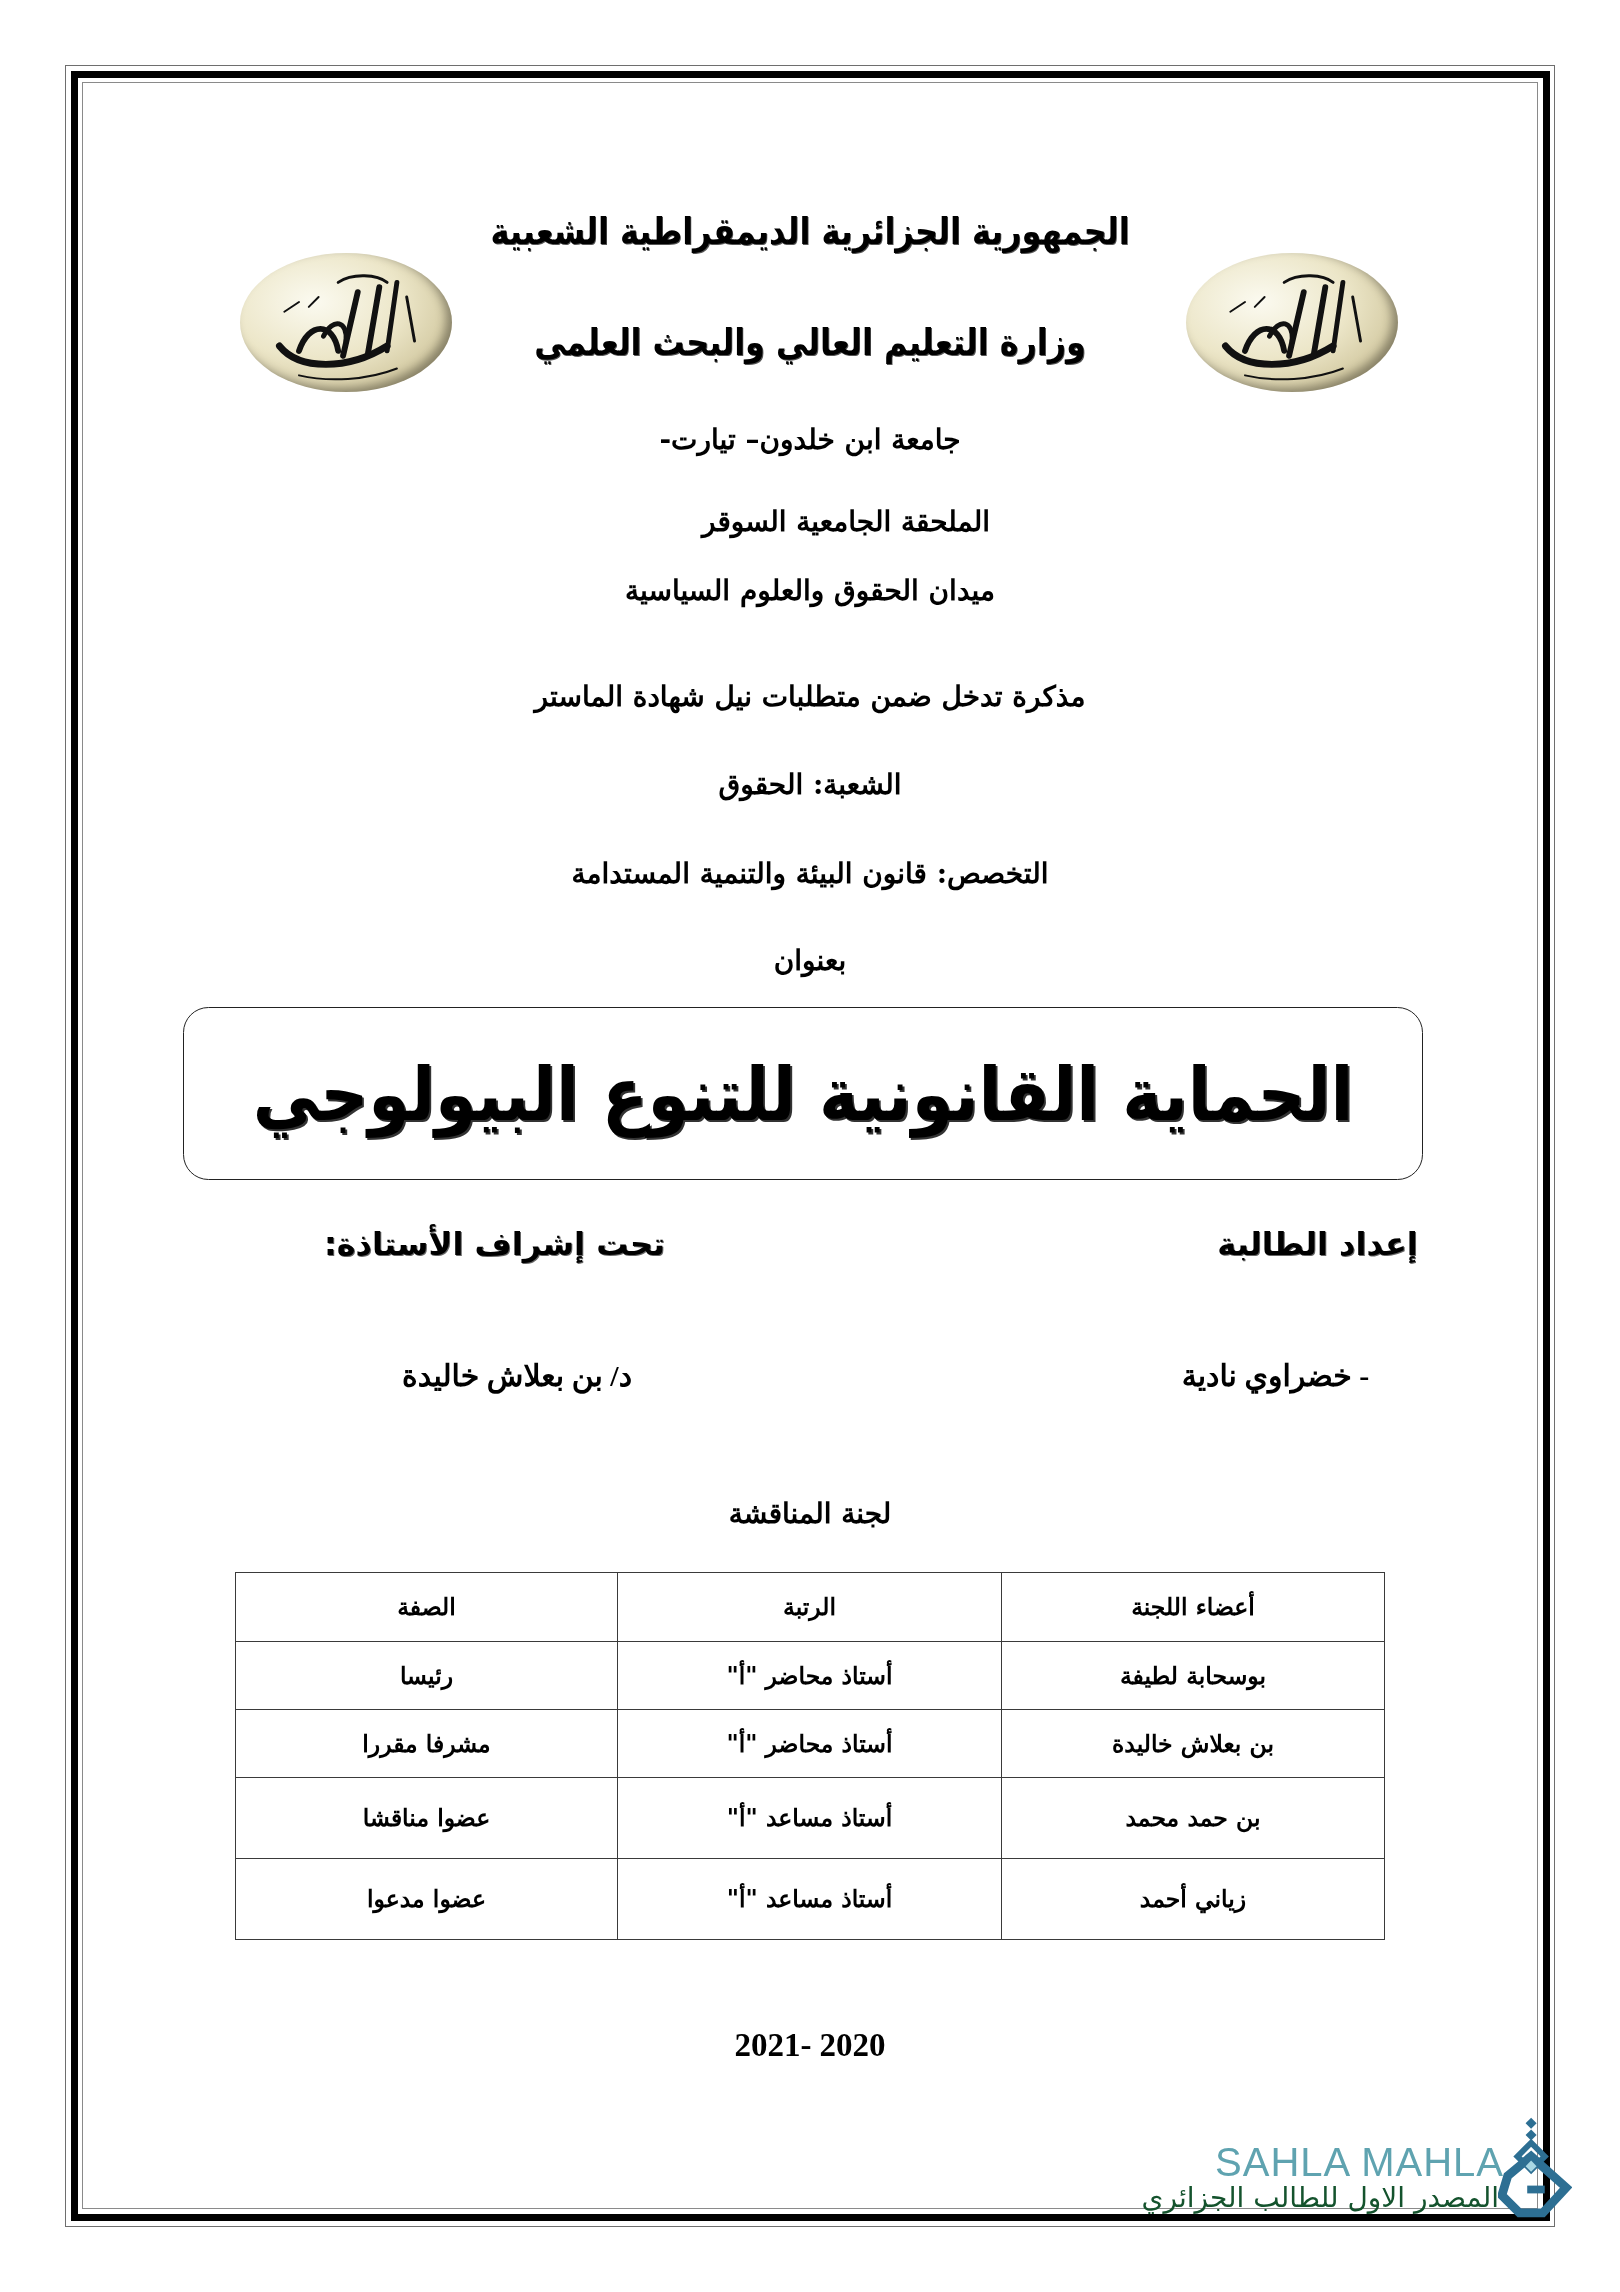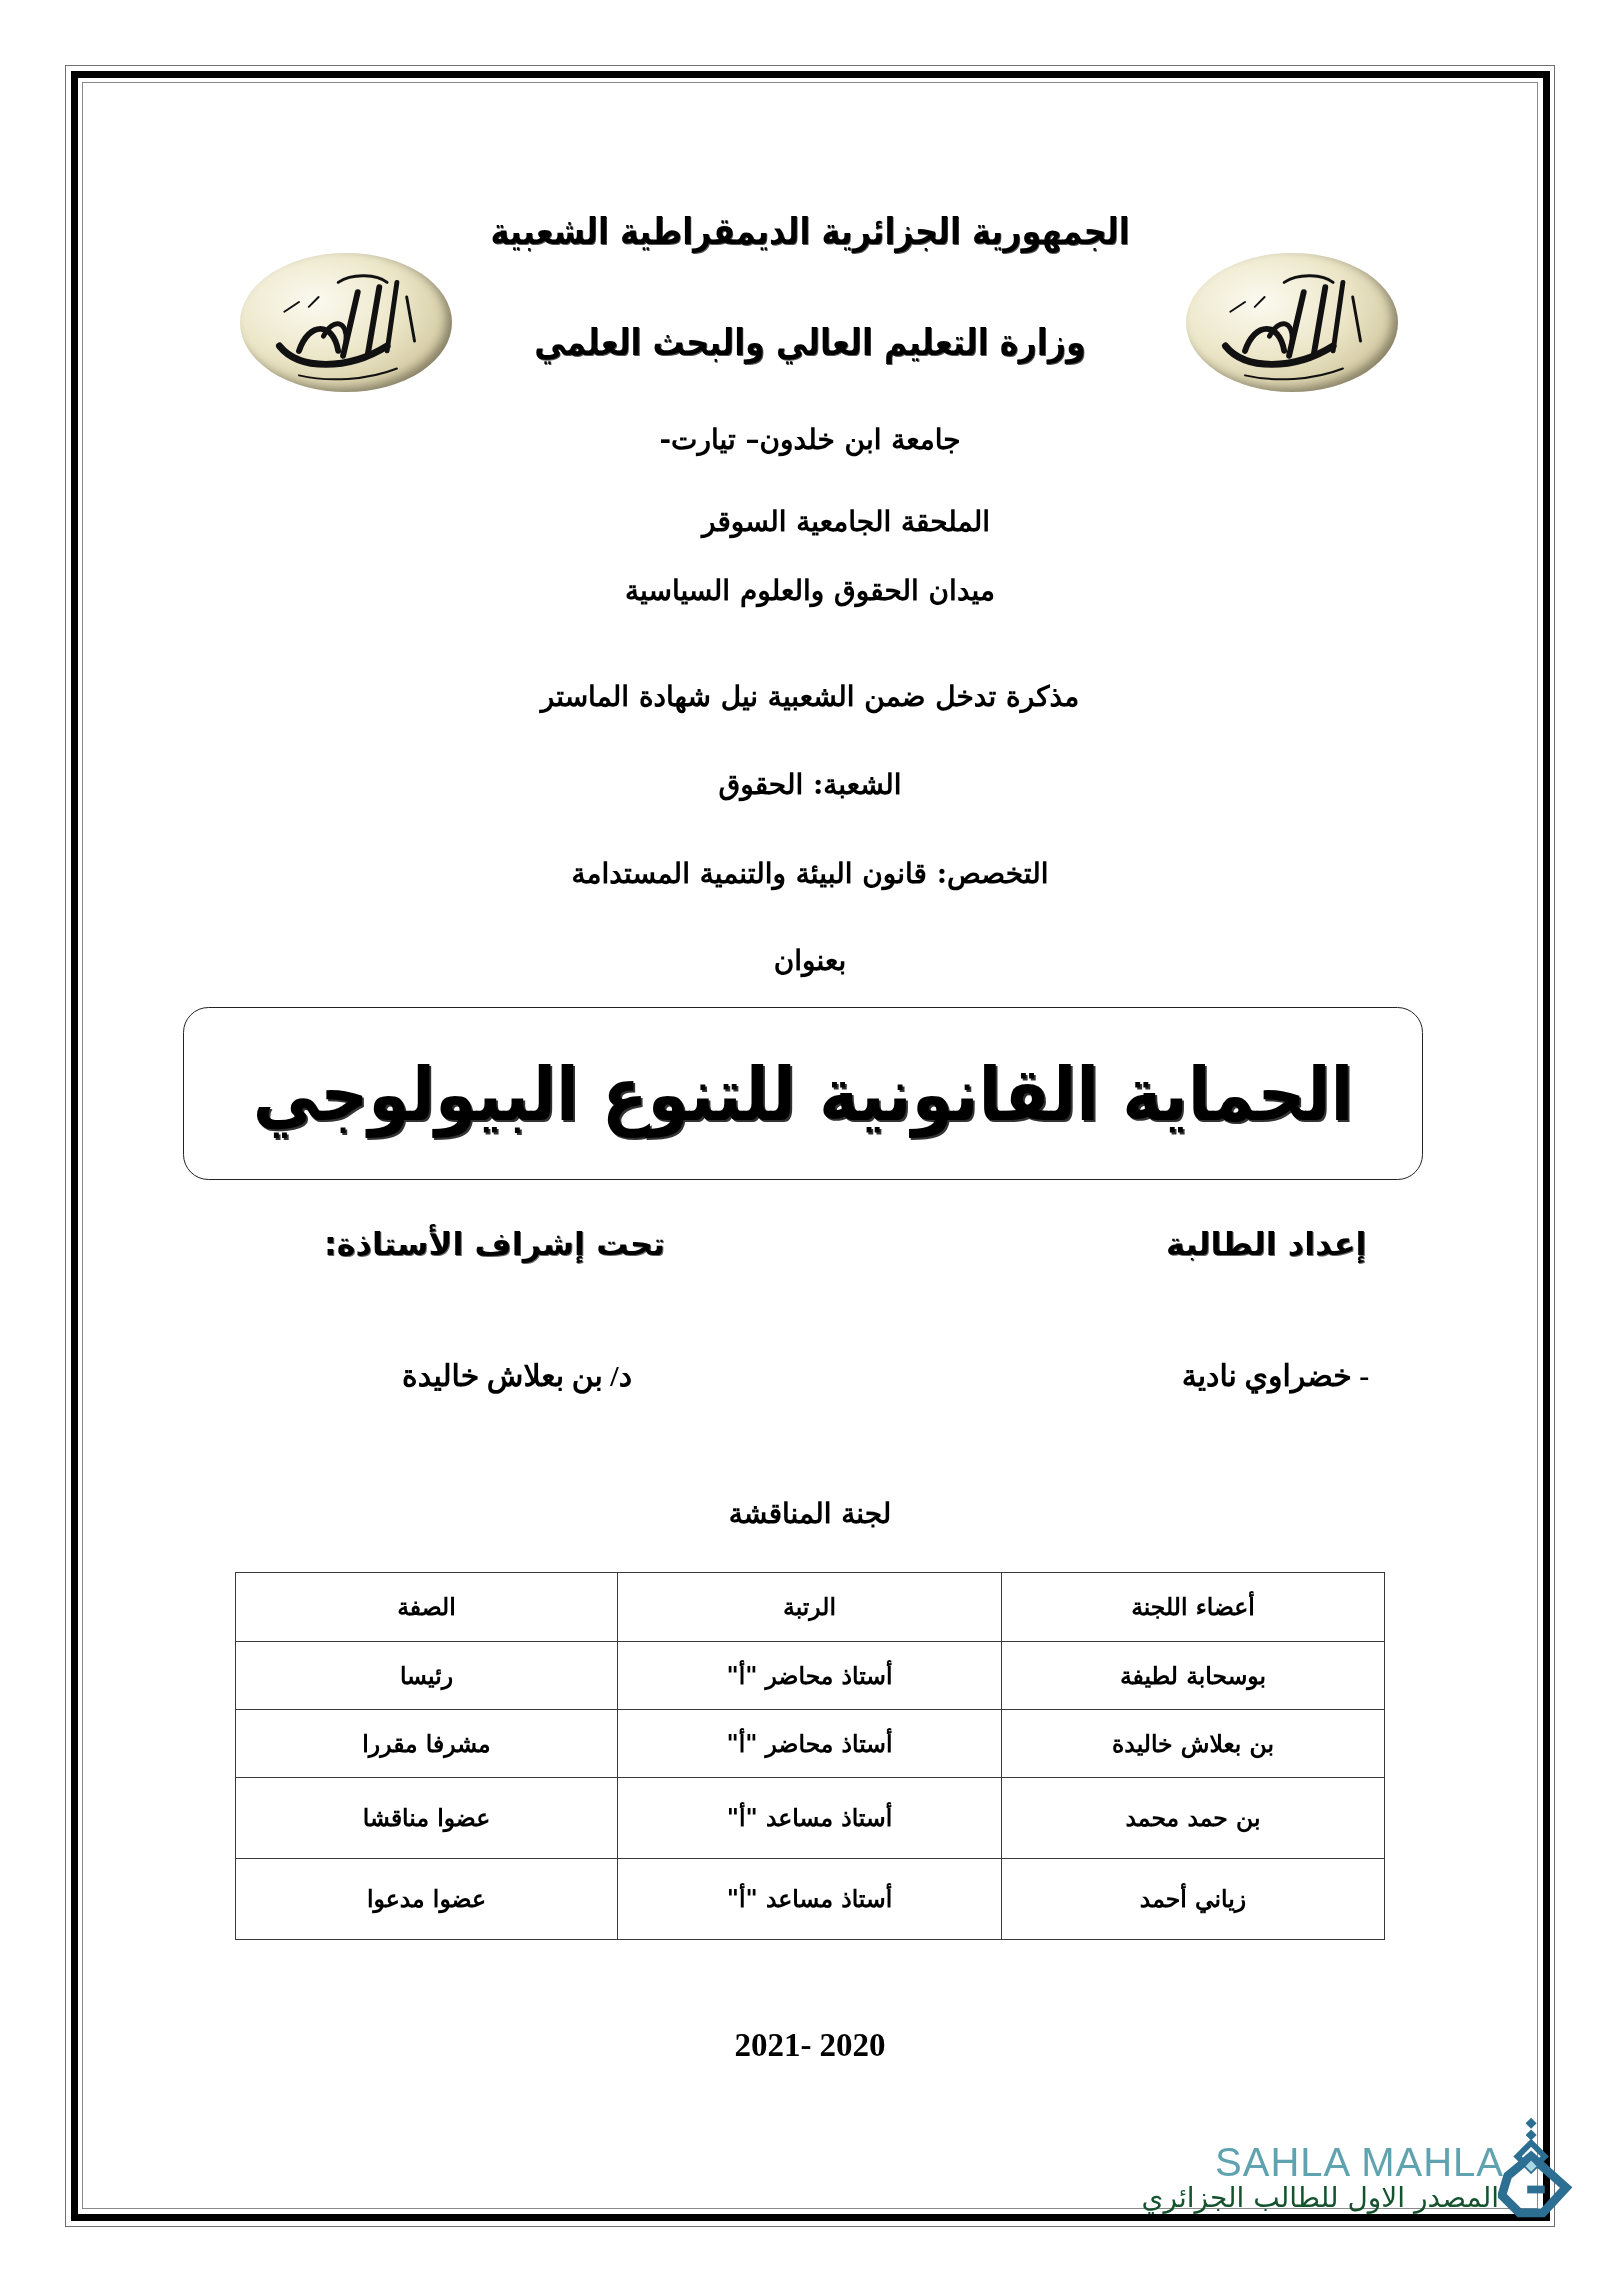--- a/index.html
+++ b/index.html
@@ -85,30 +85,30 @@
       <path d="M170 45 L178 90" stroke-width="3"></path>
     </g>
   </svg>
 </div>
 
 <div class="line hdr" style="top:210px;">الجمهورية الجزائرية الديمقراطية الشعبية</div>
 <div class="line hdr" style="top:321px;">وزارة التعليم العالي والبحث العلمي</div>
 <div class="line sub" style="top:423px;">جامعة ابن خلدون– تيارت-</div>
 <div class="line sub" style="top:505px;padding-left:36px;">الملحقة الجامعية السوقر</div>
 <div class="line sub" style="top:574px;">ميدان الحقوق والعلوم السياسية</div>
-<div class="line sub" style="top:680px;">مذكرة تدخل ضمن الشعبية نيل شهادة الماستر</div>
+<div class="line sub" style="top:680px;">مذكرة تدخل ضمن متطلبات نيل شهادة الماستر</div>
 <div class="line sub" style="top:768px;">الشعبة: الحقوق</div>
 <div class="line sub" style="top:857px;">التخصص: قانون البيئة والتنمية المستدامة</div>
 <div class="line sub" style="top:944px;">بعنوان</div>
 
 <div class="title-box">
   <div class="title">الحماية القانونية للتنوع البيولوجي</div>
 </div>
 
-<div class="lbl" style="left:1166px; top:1225px; width:225px; text-align:left;">إعداد الطالبة</div>
+<div class="lbl" style="left:1205px; top:1225px; width:225px; text-align:center;">إعداد الطالبة</div>
 <div class="lbl" style="left:306px; top:1225px; width:377px; text-align:center;">تحت إشراف الأستاذة:</div>
 <div class="name" style="left:1147px; top:1358px; width:257px; text-align:center;">- خضراوي نادية</div>
 <div class="name" style="left:365px; top:1358px; width:304px; text-align:center;">د/ بن بعلاش خاليدة</div>
 
 <div class="line sub" style="top:1497px;">لجنة المناقشة</div>
 <table class="committee">
   <tbody>
       <tr class="h">
     <td style="width:383px;">أعضاء اللجنة</td>
     <td style="width:384px;">الرتبة</td>

